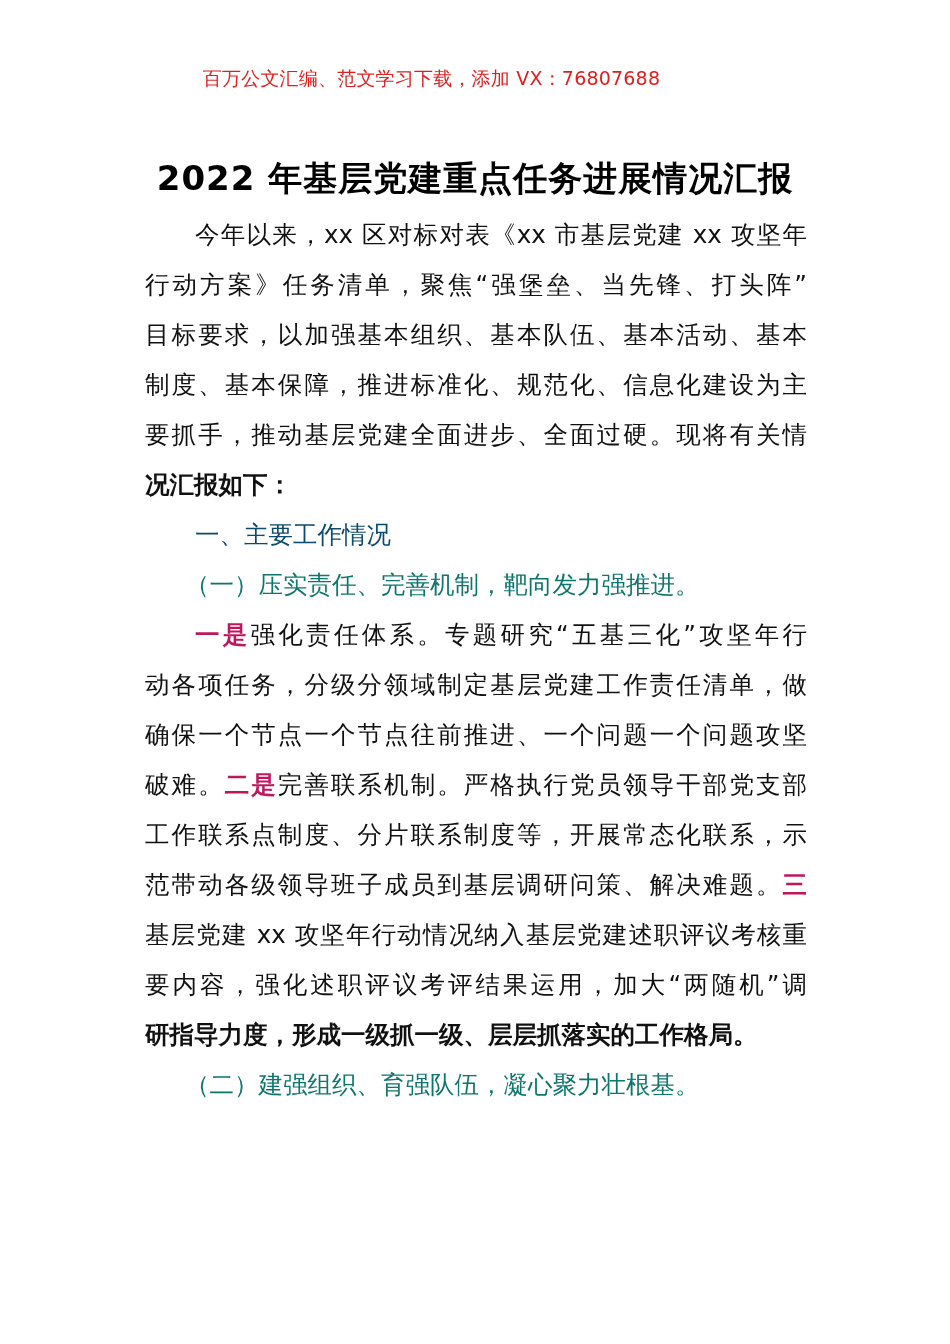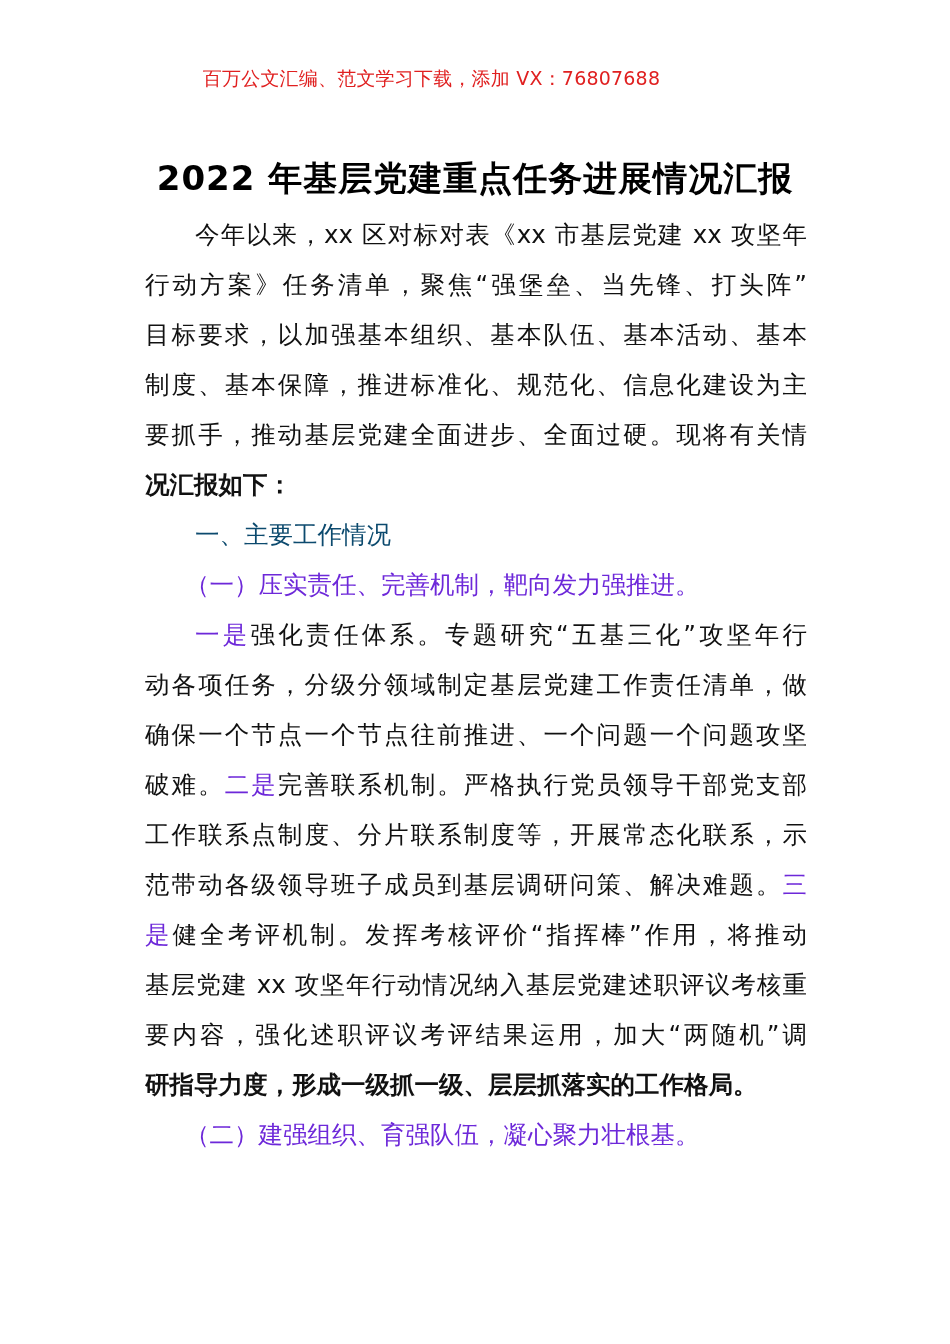--- a/index.html
+++ b/index.html
@@ -8,22 +8,22 @@
   .watermark { position: absolute; top: 66px; left: 0; width: 863px; text-align: center;
                font-size: 19px; color: #e02020; letter-spacing: 0.2px; }
   .title { position: absolute; top: 150px; left: 0; width: 950px; text-align: center;
            font-size: 34px; font-weight: bold; color: #000; letter-spacing: 1px; margin-top: 6px; }
   .body-text { position: absolute; left: 145px; width: 662px; top: 210px; }
   .line { height: 50px; line-height: 50px; font-size: 24.5px; white-space: nowrap;
           text-align: justify; text-align-last: justify; overflow: hidden; }
   .line.last { text-align-last: left; font-weight: bold; }
   .indent { padding-left: 50px; }
   .h1 { color: #0c4a6e; text-align-last: left; }
-  .h2 { color: #6d28d9; text-align-last: left; }
-  b { font-weight: normal; color: #6d28d9; }
+  .h2 { color: #0f766e; text-align-last: left; }
+  b { font-weight: bold; color: #be185d; }
 </style>
 </head>
 <body>
 
 <div class="watermark">百万公文汇编、范文学习下载，添加 VX：76807688</div>
 
 <div class="title">2022 年基层党建重点任务进展情况汇报</div>
 
 <div class="body-text">
   <div class="line indent">今年以来，xx 区对标对表《xx 市基层党建 xx 攻坚年</div>
@@ -35,19 +35,18 @@
 
   <div class="line h1 indent">一、主要工作情况</div>
   <div class="line h2" style="padding-left:40px">（一）压实责任、完善机制，靶向发力强推进。</div>
 
   <div class="line indent"><b>一是</b><span>强化责任体系。专题研究“五基三化”攻坚年行</span></div>
   <div class="line">动各项任务，分级分领域制定基层党建工作责任清单，做</div>
   <div class="line">确保一个节点一个节点往前推进、一个问题一个问题攻坚</div>
   <div class="line"><span>破难。</span><b>二是</b><span>完善联系机制。严格执行党员领导干部党支部</span></div>
   <div class="line">工作联系点制度、分片联系制度等，开展常态化联系，示</div>
   <div class="line"><span>范带动各级领导班子成员到基层调研问策、解决难题。</span><b>三</b></div>
-  <div class="line"><b>是</b><span>健全考评机制。发挥考核评价“指挥棒”作用，将推动</span></div>
   <div class="line">基层党建 xx 攻坚年行动情况纳入基层党建述职评议考核重</div>
   <div class="line">要内容，强化述职评议考评结果运用，加大“两随机”调</div>
   <div class="line last">研指导力度，形成一级抓一级、层层抓落实的工作格局。</div>
 
   <div class="line h2" style="padding-left:40px">（二）建强组织、育强队伍，凝心聚力壮根基。</div>
 </div>
 
 </body></html>

